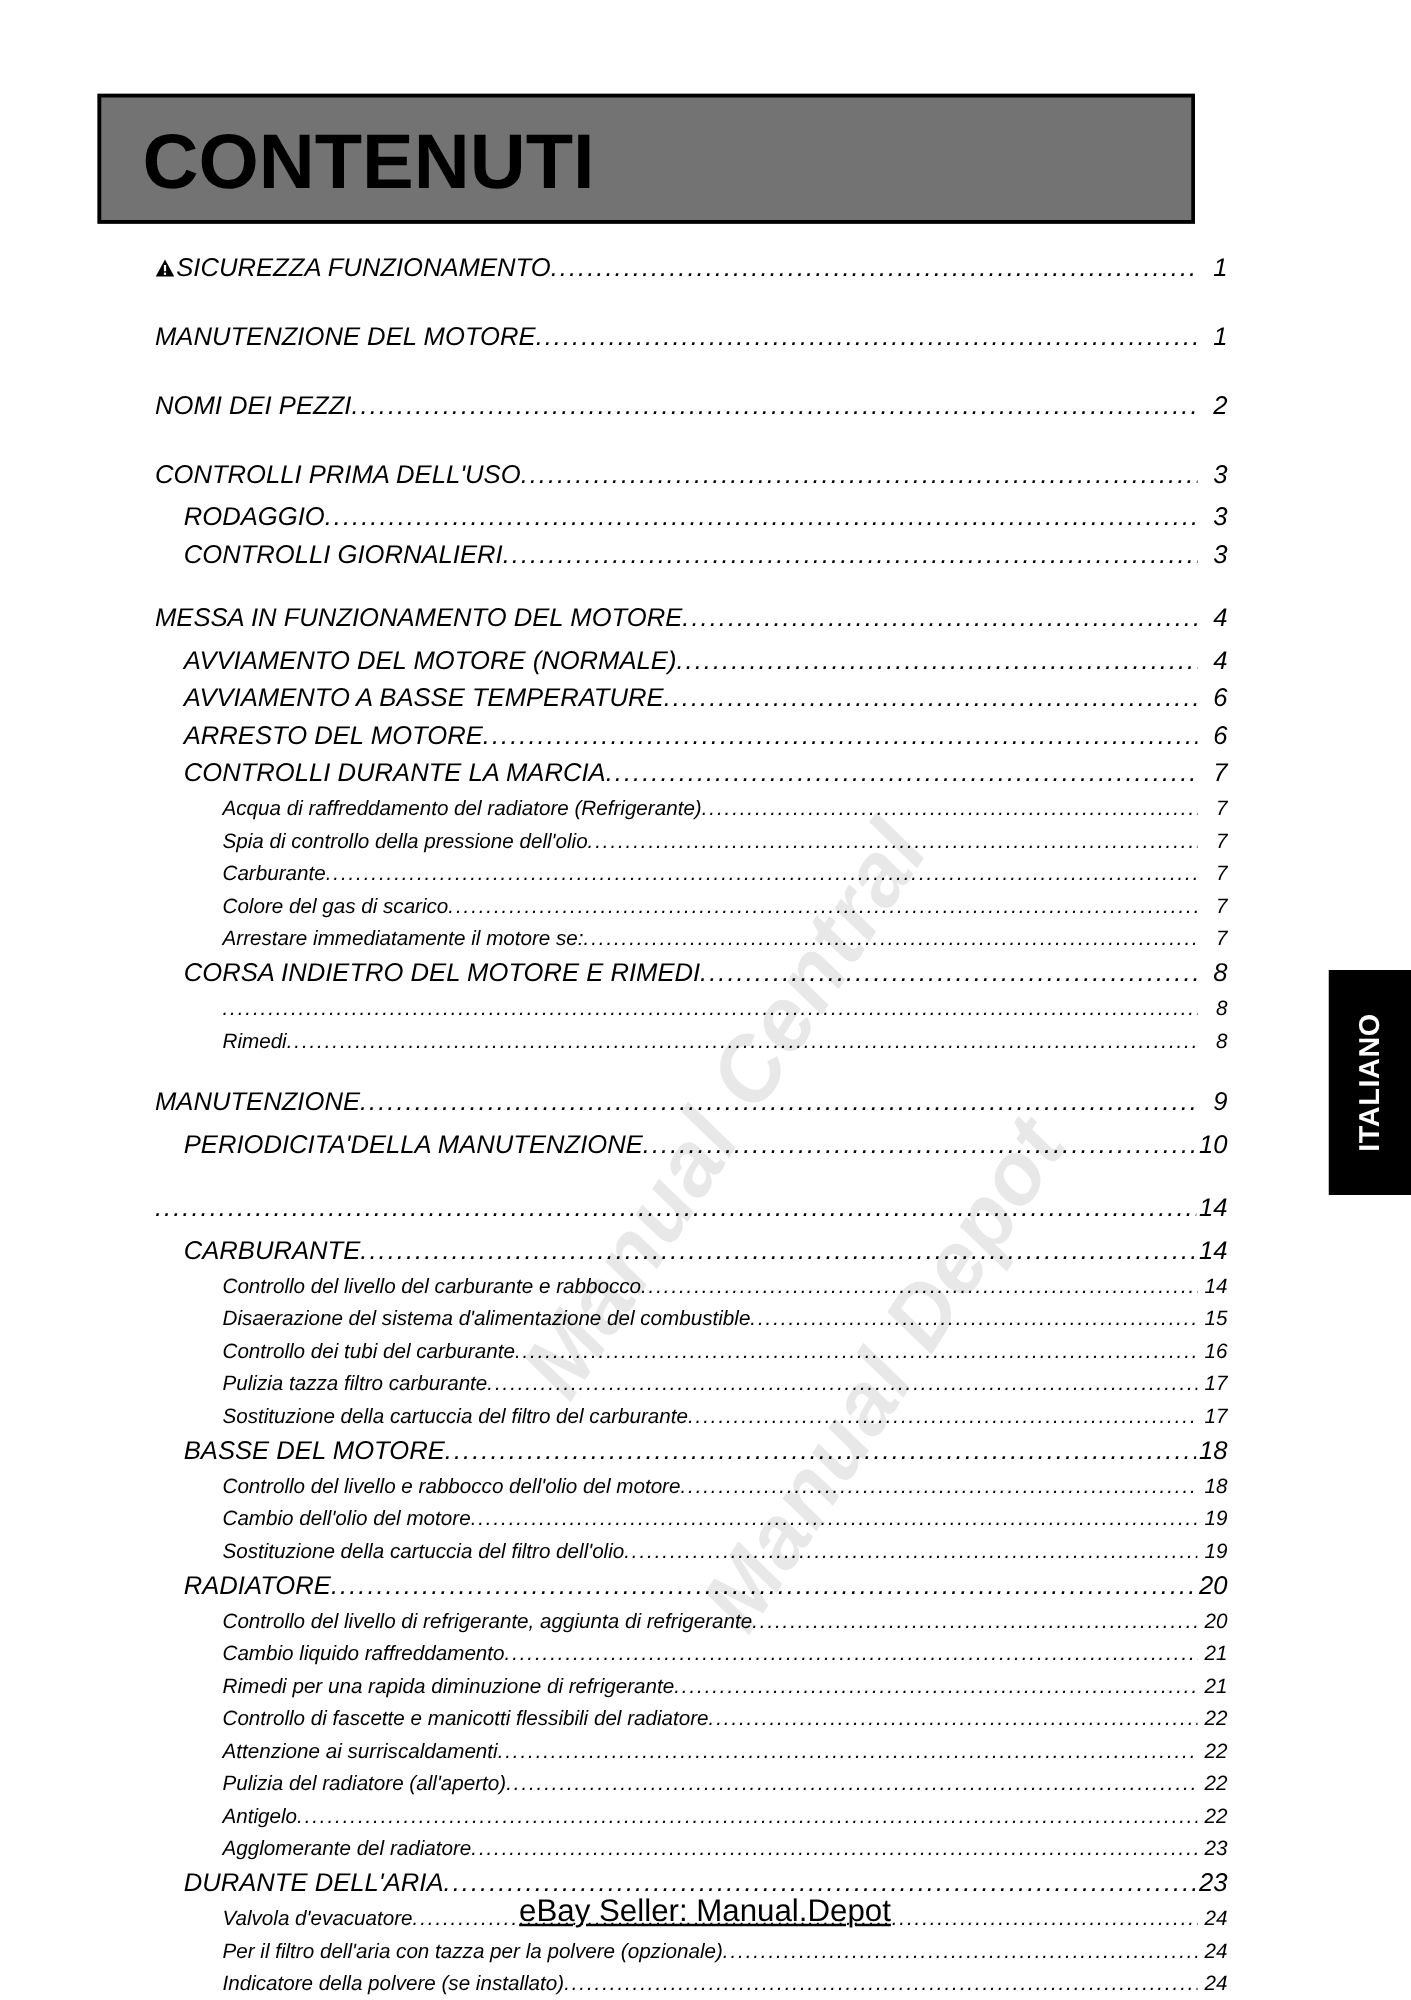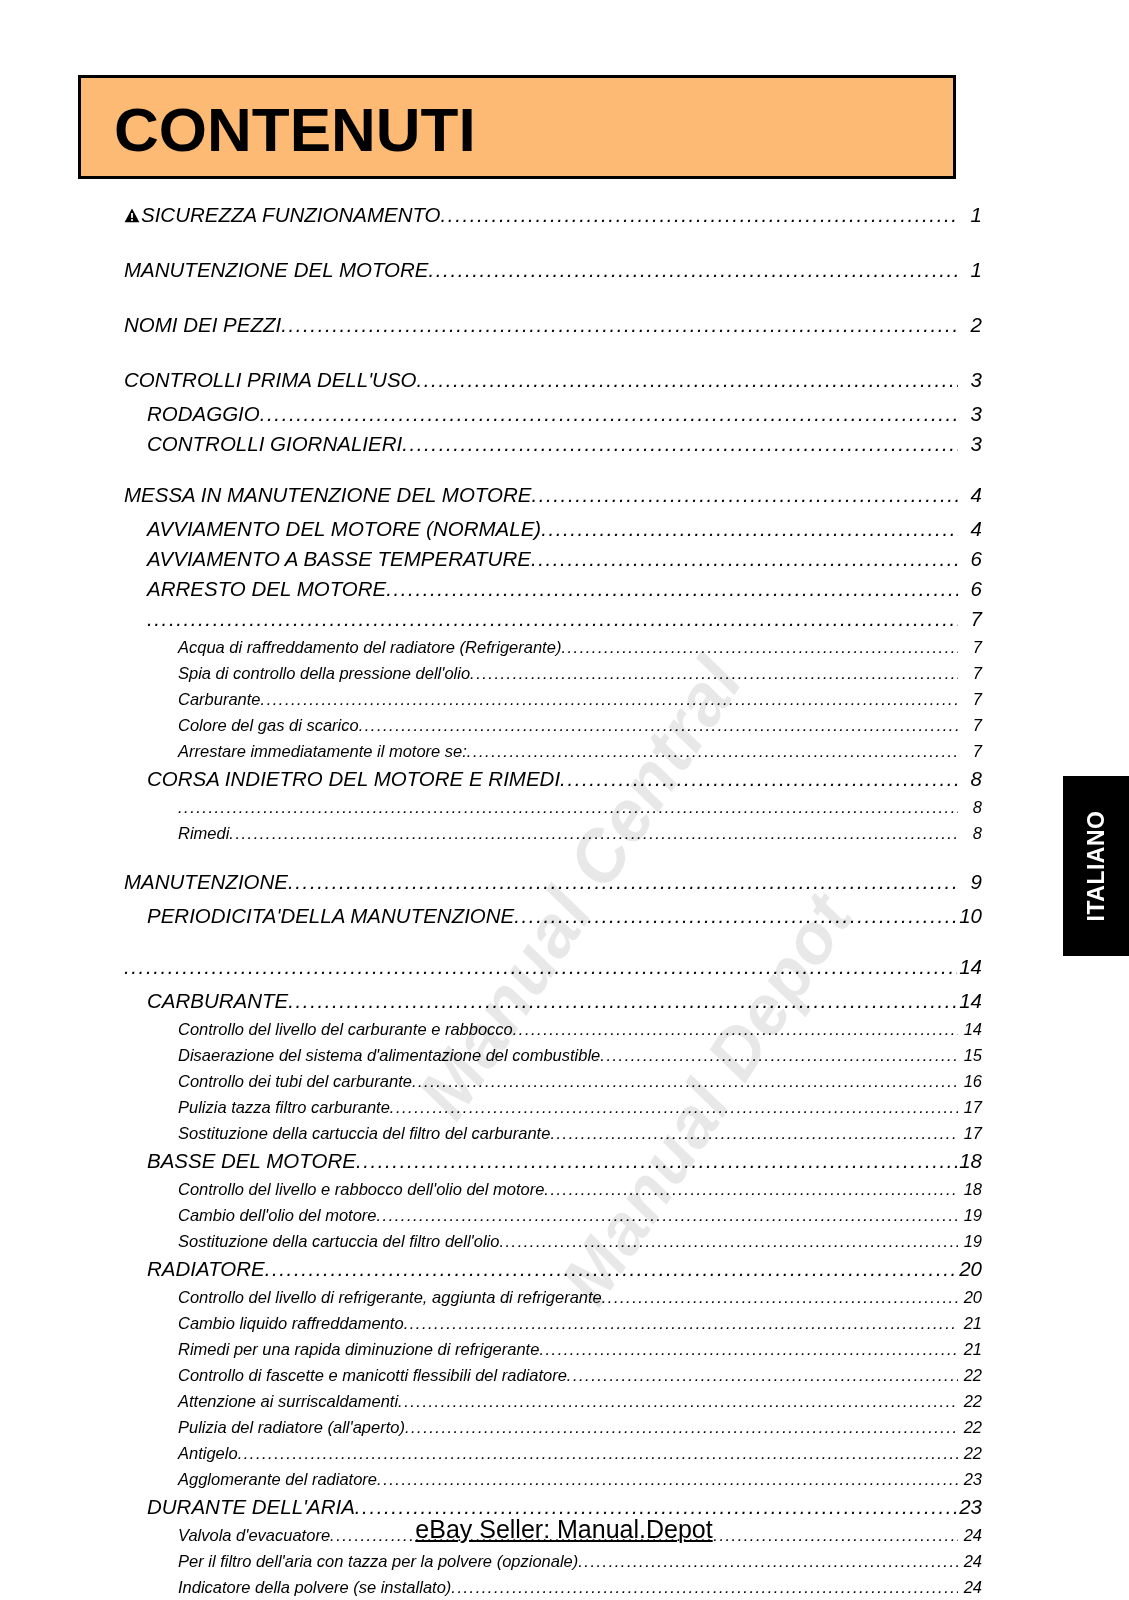--- a/index.html
+++ b/index.html
@@ -59,21 +59,21 @@
 
   
   #title-box {
     position: absolute;
     left: 78px;
     top: 75px;
     width: 878px;
     height: 104px;
     border: 3px solid #000000;
     box-sizing: border-box;
-    background: #fdba74;
+    background: #737373;
     z-index: 4;
   }
   #title-text {
     position: absolute;
     left: 33px;
     top: 8px;
     font-size: 62px;
     font-weight: bold;
     letter-spacing: 0px;
     line-height: 88px;
@@ -265,21 +265,21 @@
           <span class="label">
             <span>CONTROLLI GIORNALIERI</span>
           </span>
           <span class="leader">...........................................................................................................................................................................................................................</span>
           <span class="pg">3</span>
         </div>
       </div>
       <div class="toc-group gap-before">
         <div class="toc-row lvl1">
           <span class="label">
-            <span>MESSA IN MANUTENZIONE DEL MOTORE</span>
+            <span>MESSA IN FUNZIONAMENTO DEL MOTORE</span>
           </span>
           <span class="leader">...........................................................................................................................................................................................................................</span>
           <span class="pg">4</span>
         </div>
         <div class="toc-row lvl2">
           <span class="label">
             <span>AVVIAMENTO DEL MOTORE (NORMALE)</span>
           </span>
           <span class="leader">...........................................................................................................................................................................................................................</span>
           <span class="pg">4</span>
@@ -292,20 +292,23 @@
           <span class="pg">6</span>
         </div>
         <div class="toc-row lvl2">
           <span class="label">
             <span>ARRESTO DEL MOTORE</span>
           </span>
           <span class="leader">...........................................................................................................................................................................................................................</span>
           <span class="pg">6</span>
         </div>
         <div class="toc-row lvl2">
+          <span class="label">
+            <span>CONTROLLI DURANTE LA MARCIA</span>
+          </span>
           <span class="leader">...........................................................................................................................................................................................................................</span>
           <span class="pg">7</span>
         </div>
         <div class="toc-row lvl3">
           <span class="label">
             <span>Acqua di raffreddamento del radiatore (Refrigerante)</span>
           </span>
           <span class="leader">...........................................................................................................................................................................................................................</span>
           <span class="pg">7</span>
         </div>

